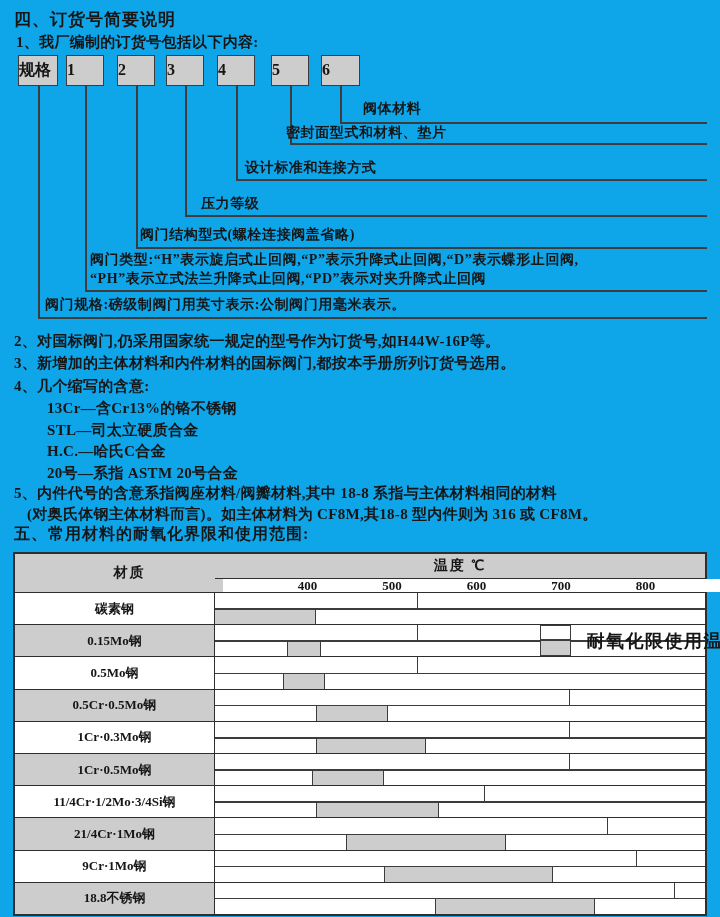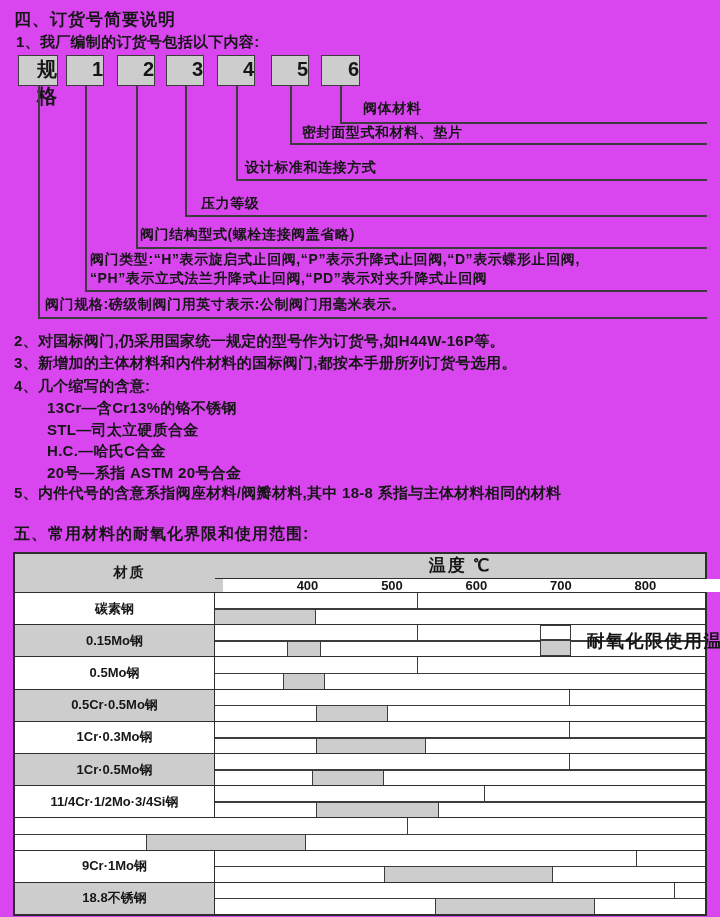--- a/index.html
+++ b/index.html
@@ -1,36 +1,36 @@
 <!DOCTYPE html>
 <html><head>
 <meta charset="utf-8">
 <style>
   html,body{margin:0;padding:0;background:#fff;}
-  .page{position:relative;width:720px;height:917px;background:#d946ef;overflow:hidden;
-        font-family:Liberation Sans, sans-serif;font-weight:700;color:#161616;}
+  .page{position:relative;width:720px;height:917px;background:#0ea5e9;overflow:hidden;
+        font-family:Liberation Serif, serif;font-weight:700;color:#161616;}
   .sec-title{position:absolute;font-size:17px;white-space:nowrap;letter-spacing:1px;}
   .body-line{position:absolute;font-size:15px;white-space:nowrap;letter-spacing:.3px;}
   
   .diagram{position:absolute;left:0;top:52px;width:720px;height:276px;}
   .dg-box{position:absolute;top:3px;height:31px;background:#cdcdcd;border:1.6px solid #3c3c3c;
-          box-sizing:border-box;text-align:right;line-height:27px;font-size:20px;}
+          box-sizing:border-box;text-align:left;line-height:27px;font-size:16px;}
   .dg-vline{position:absolute;width:1.6px;background:#3c3c3c;}
   .dg-hline{position:absolute;height:1.6px;background:#3c3c3c;}
   .dg-note{position:absolute;font-size:14px;white-space:nowrap;letter-spacing:.6px;line-height:19px;}
   
   .tbl{position:absolute;left:13px;top:552px;width:694px;height:364px;border:2px solid #2e2e2e;
        box-sizing:border-box;background:#fff;}
   .tbl-header{position:relative;height:38px;}
   .hd-left{position:absolute;left:0;top:0;width:230px;height:38px;background:#cdcdcd;
            border-right:1.6px solid #2e2e2e;box-sizing:border-box;display:flex;align-items:center;
            justify-content:center;font-size:14px;letter-spacing:2px;}
   .hd-temp{position:absolute;left:200px;top:0;width:490px;height:24.5px;background:#cdcdcd;
            border-bottom:1.6px solid #2e2e2e;box-sizing:border-box;text-align:center;
-           font-size:17px;line-height:23px;letter-spacing:2px;}
+           font-size:14px;line-height:23px;letter-spacing:2px;}
   .hd-ticks{position:absolute;left:208px;top:24.5px;width:584px;height:13.5px;background:#fff;}
   .tick{position:absolute;top:0;width:44px;text-align:center;font-size:13px;line-height:14px;}
   .tbl-row{position:relative;height:32.2px;border-top:1.6px solid #2e2e2e;box-sizing:border-box;display:flex;}
   .row-label{width:200px;border-right:1.6px solid #2e2e2e;box-sizing:border-box;display:flex;
              align-items:center;justify-content:center;font-size:13px;background:#fff;white-space:nowrap;}
   .row-label.alt{background:#cdcdcd;}
   .row-chart{position:relative;flex:1;}
   .mid-line{position:absolute;left:0;top:15.3px;width:100%;height:1.5px;background:#3c3c3c;}
   .ox-bar{position:absolute;left:0;top:0;height:16.8px;border-right:1.7px solid #3c3c3c;box-sizing:border-box;}
   .use-bar{position:absolute;top:16.8px;bottom:0;background:#cdcdcd;
@@ -66,39 +66,40 @@
       <div class="dg-vline" style="left: 185px; top: 34px; height: 129px;"></div>
       <div class="dg-hline" style="left: 185px; top: 163px; width: 522px;"></div>
       <div class="dg-note" style="left: 201px; top: 142px;">压力等级</div>
       <div class="dg-box" style="left: 217px; width: 38px;">4</div>
       <div class="dg-vline" style="left: 236px; top: 34px; height: 93px;"></div>
       <div class="dg-hline" style="left: 236px; top: 127px; width: 471px;"></div>
       <div class="dg-note" style="left: 245px; top: 106px;">设计标准和连接方式</div>
       <div class="dg-box" style="left: 271px; width: 38px;">5</div>
       <div class="dg-vline" style="left: 290px; top: 34px; height: 57px;"></div>
       <div class="dg-hline" style="left: 290px; top: 91px; width: 417px;"></div>
-      <div class="dg-note" style="left: 302px; top: 71px;">密封面型式和材料、垫片</div>
+      <div class="dg-note" style="left: 286px; top: 71px;">密封面型式和材料、垫片</div>
       <div class="dg-box" style="left: 321px; width: 39px;">6</div>
       <div class="dg-vline" style="left: 340px; top: 34px; height: 36px;"></div>
       <div class="dg-hline" style="left: 340px; top: 70px; width: 367px;"></div>
       <div class="dg-note" style="left: 363px; top: 47px;">阀体材料</div>
     </div>
 
   <div class="body-line" style="left:14px;top:332px">2、对国标阀门,仍采用国家统一规定的型号作为订货号,如H44W-16P等。</div>
   <div class="body-line" style="left:14px;top:354px">3、新增加的主体材料和内件材料的国标阀门,都按本手册所列订货号选用。</div>
   <div class="body-line" style="left:14px;top:377px">4、几个缩写的含意:</div>
 
   <div id="abbr-list">
       <div class="body-line" style="left: 47px; top: 399px;">13Cr—含Cr13%的铬不锈钢</div>
       <div class="body-line" style="left: 47px; top: 420.5px;">STL—司太立硬质合金</div>
       <div class="body-line" style="left: 47px; top: 442px;">H.C.—哈氏C合金</div>
       <div class="body-line" style="left: 47px; top: 463.5px;">20号—系指 ASTM 20号合金</div>
     </div>
 
   <div class="body-line" style="left:14px;top:484px">5、内件代号的含意系指阀座材料/阀瓣材料,其中 18-8 系指与主体材料相同的材料</div>
+  <div class="body-line" style="left:27px;top:505px">(对奥氏体钢主体材料而言)。如主体材料为 CF8M,其18-8 型内件则为 316 或 CF8M。</div>
 
   <div class="sec-title" style="left:14px;top:524px;font-size:16px">五、常用材料的耐氧化界限和使用范围:</div>
 
   <div class="tbl" id="mat-table">
       <div class="tbl-header">
         <div class="hd-left">材质</div>
         <div class="hd-temp">温度 ℃</div>
         <div class="hd-ticks">
           <div class="tick" style="left: 62.5px;">400</div>
           <div class="tick" style="left: 147px;">500</div>
@@ -160,20 +161,21 @@
       </div>
       <div class="tbl-row">
         <div class="row-label">11/4Cr·1/2Mo·3/4Si钢</div>
         <div class="row-chart">
           <div class="mid-line"></div>
           <div class="ox-bar" style="width: 270.3px;"></div>
           <div class="use-bar" style="left: 101.4px; width: 122.5px;"></div>
         </div>
       </div>
       <div class="tbl-row">
+        <div class="row-label alt">21/4Cr·1Mo钢</div>
         <div class="row-chart">
           <div class="mid-line"></div>
           <div class="ox-bar" style="width: 392.8px;"></div>
           <div class="use-bar" style="left: 130.9px; width: 160.6px;"></div>
         </div>
       </div>
       <div class="tbl-row">
         <div class="row-label">9Cr·1Mo钢</div>
         <div class="row-chart">
           <div class="mid-line"></div>

